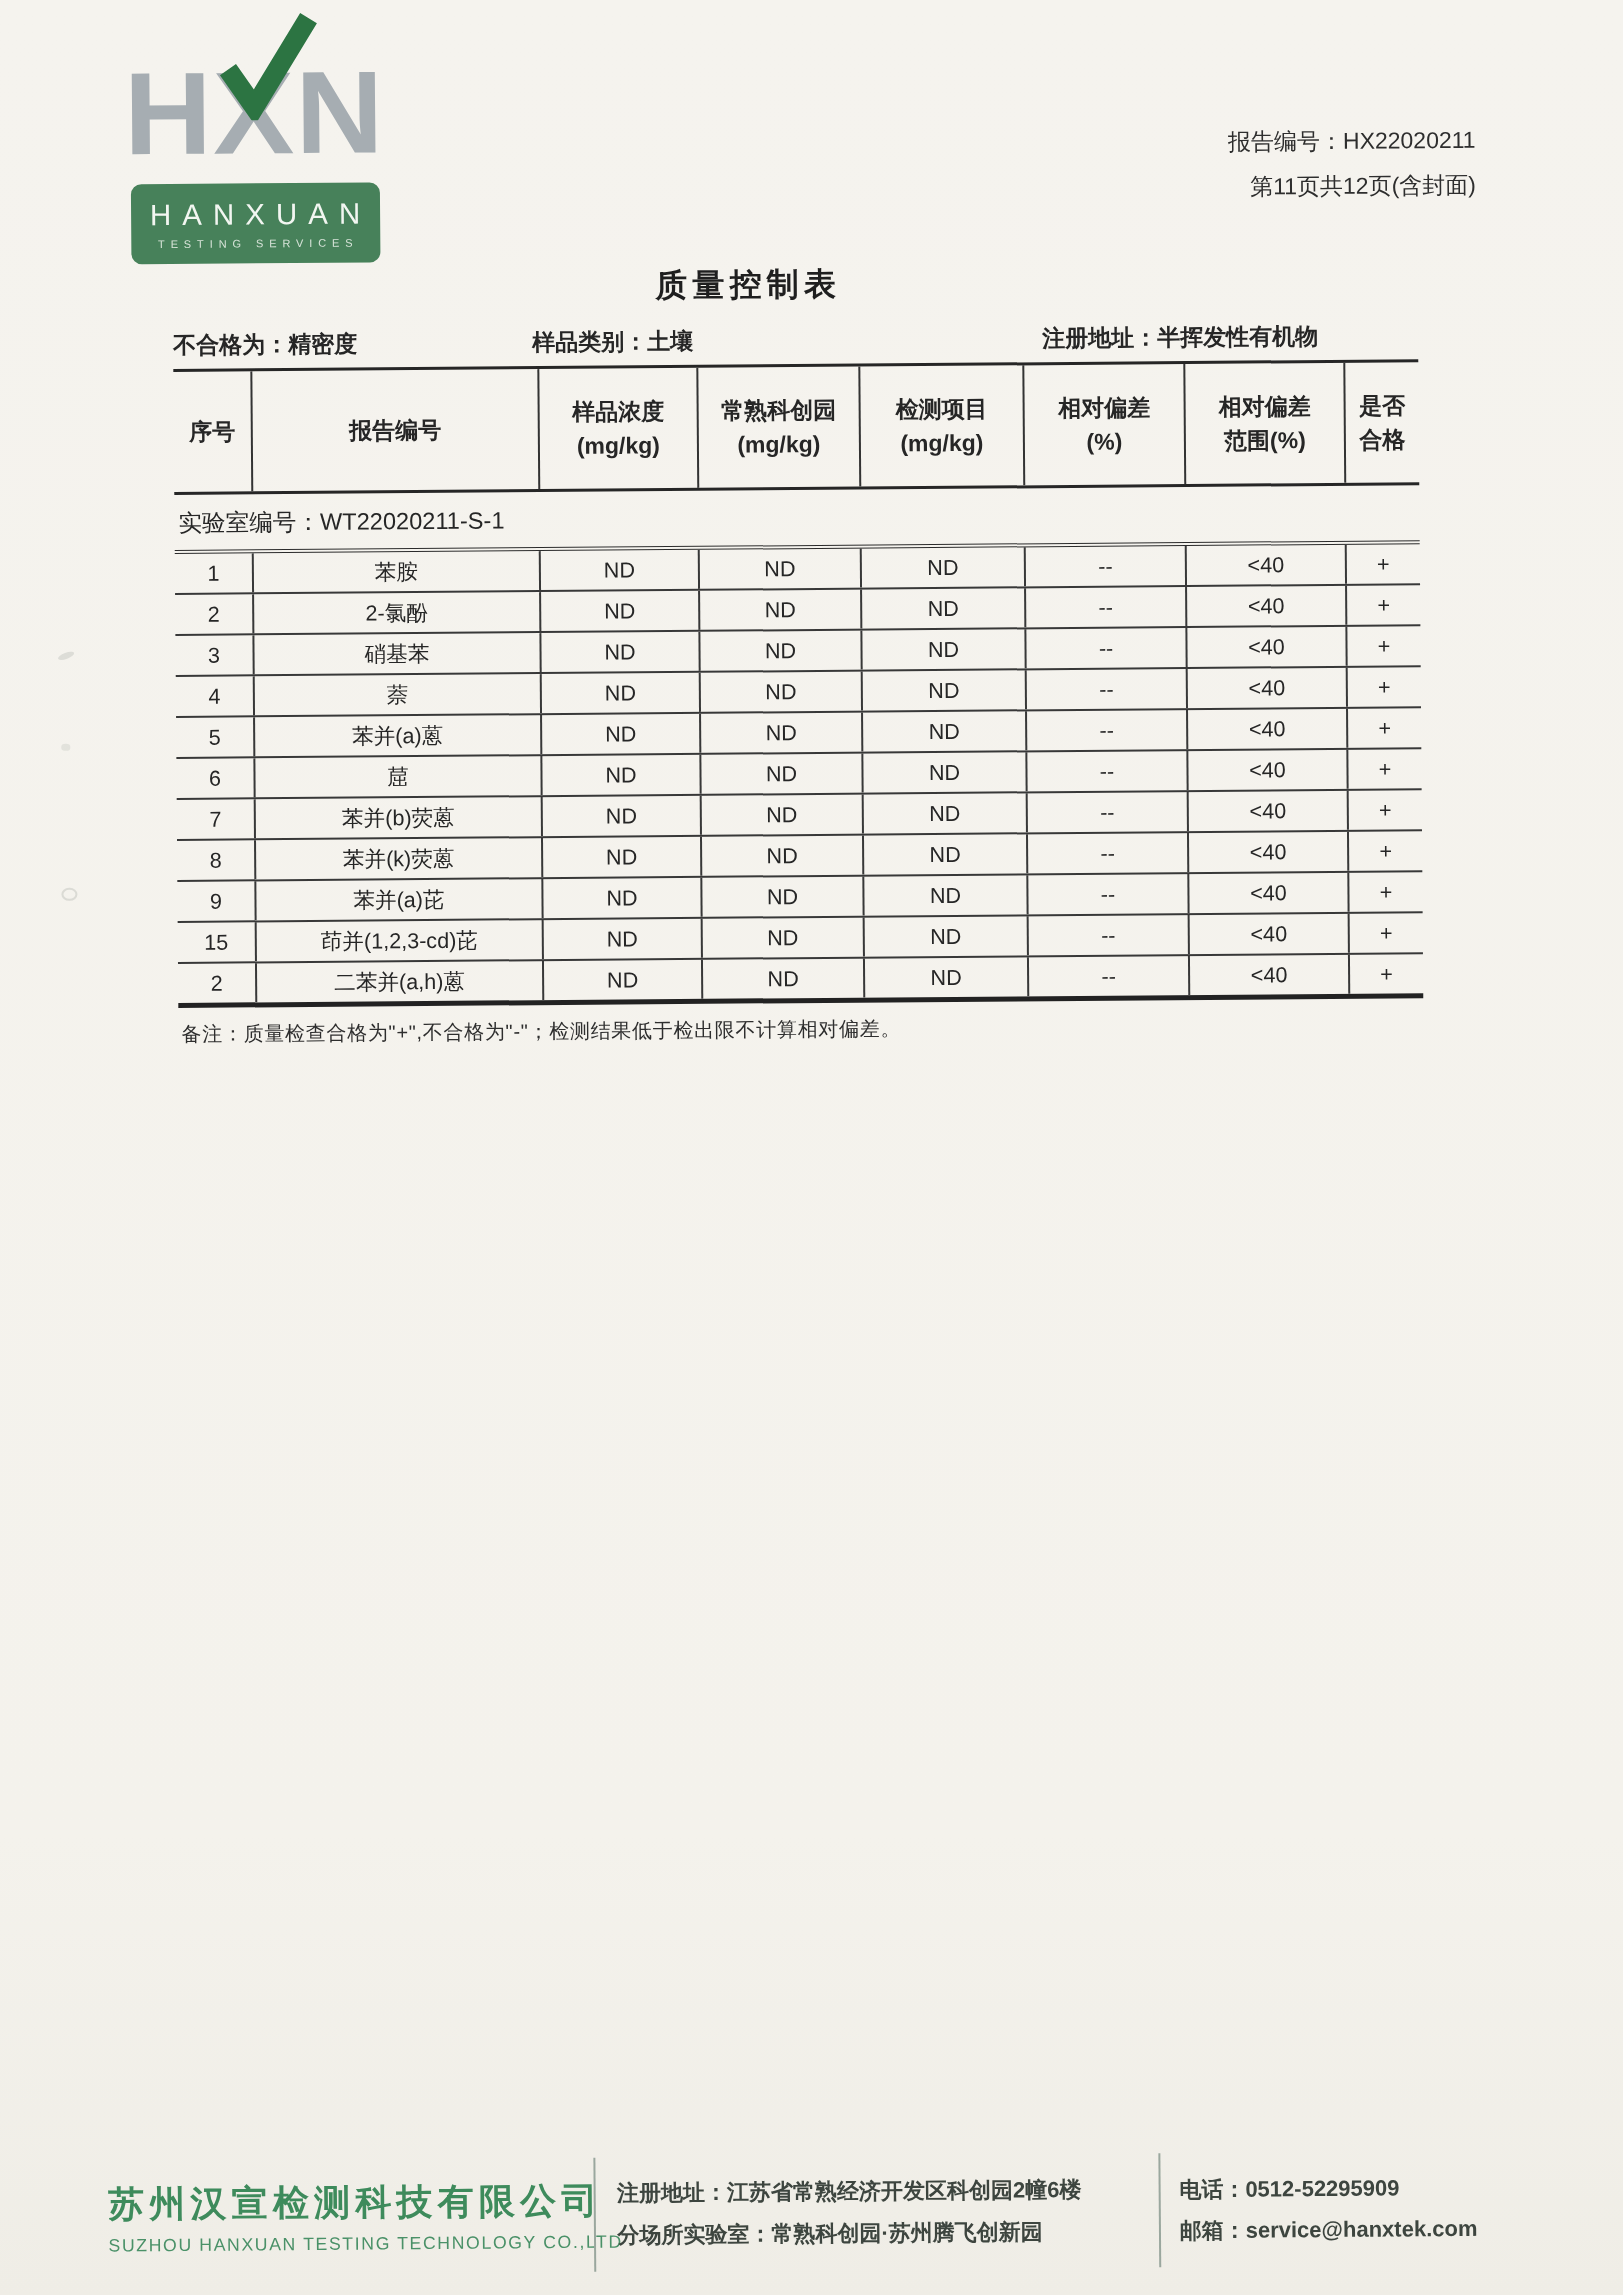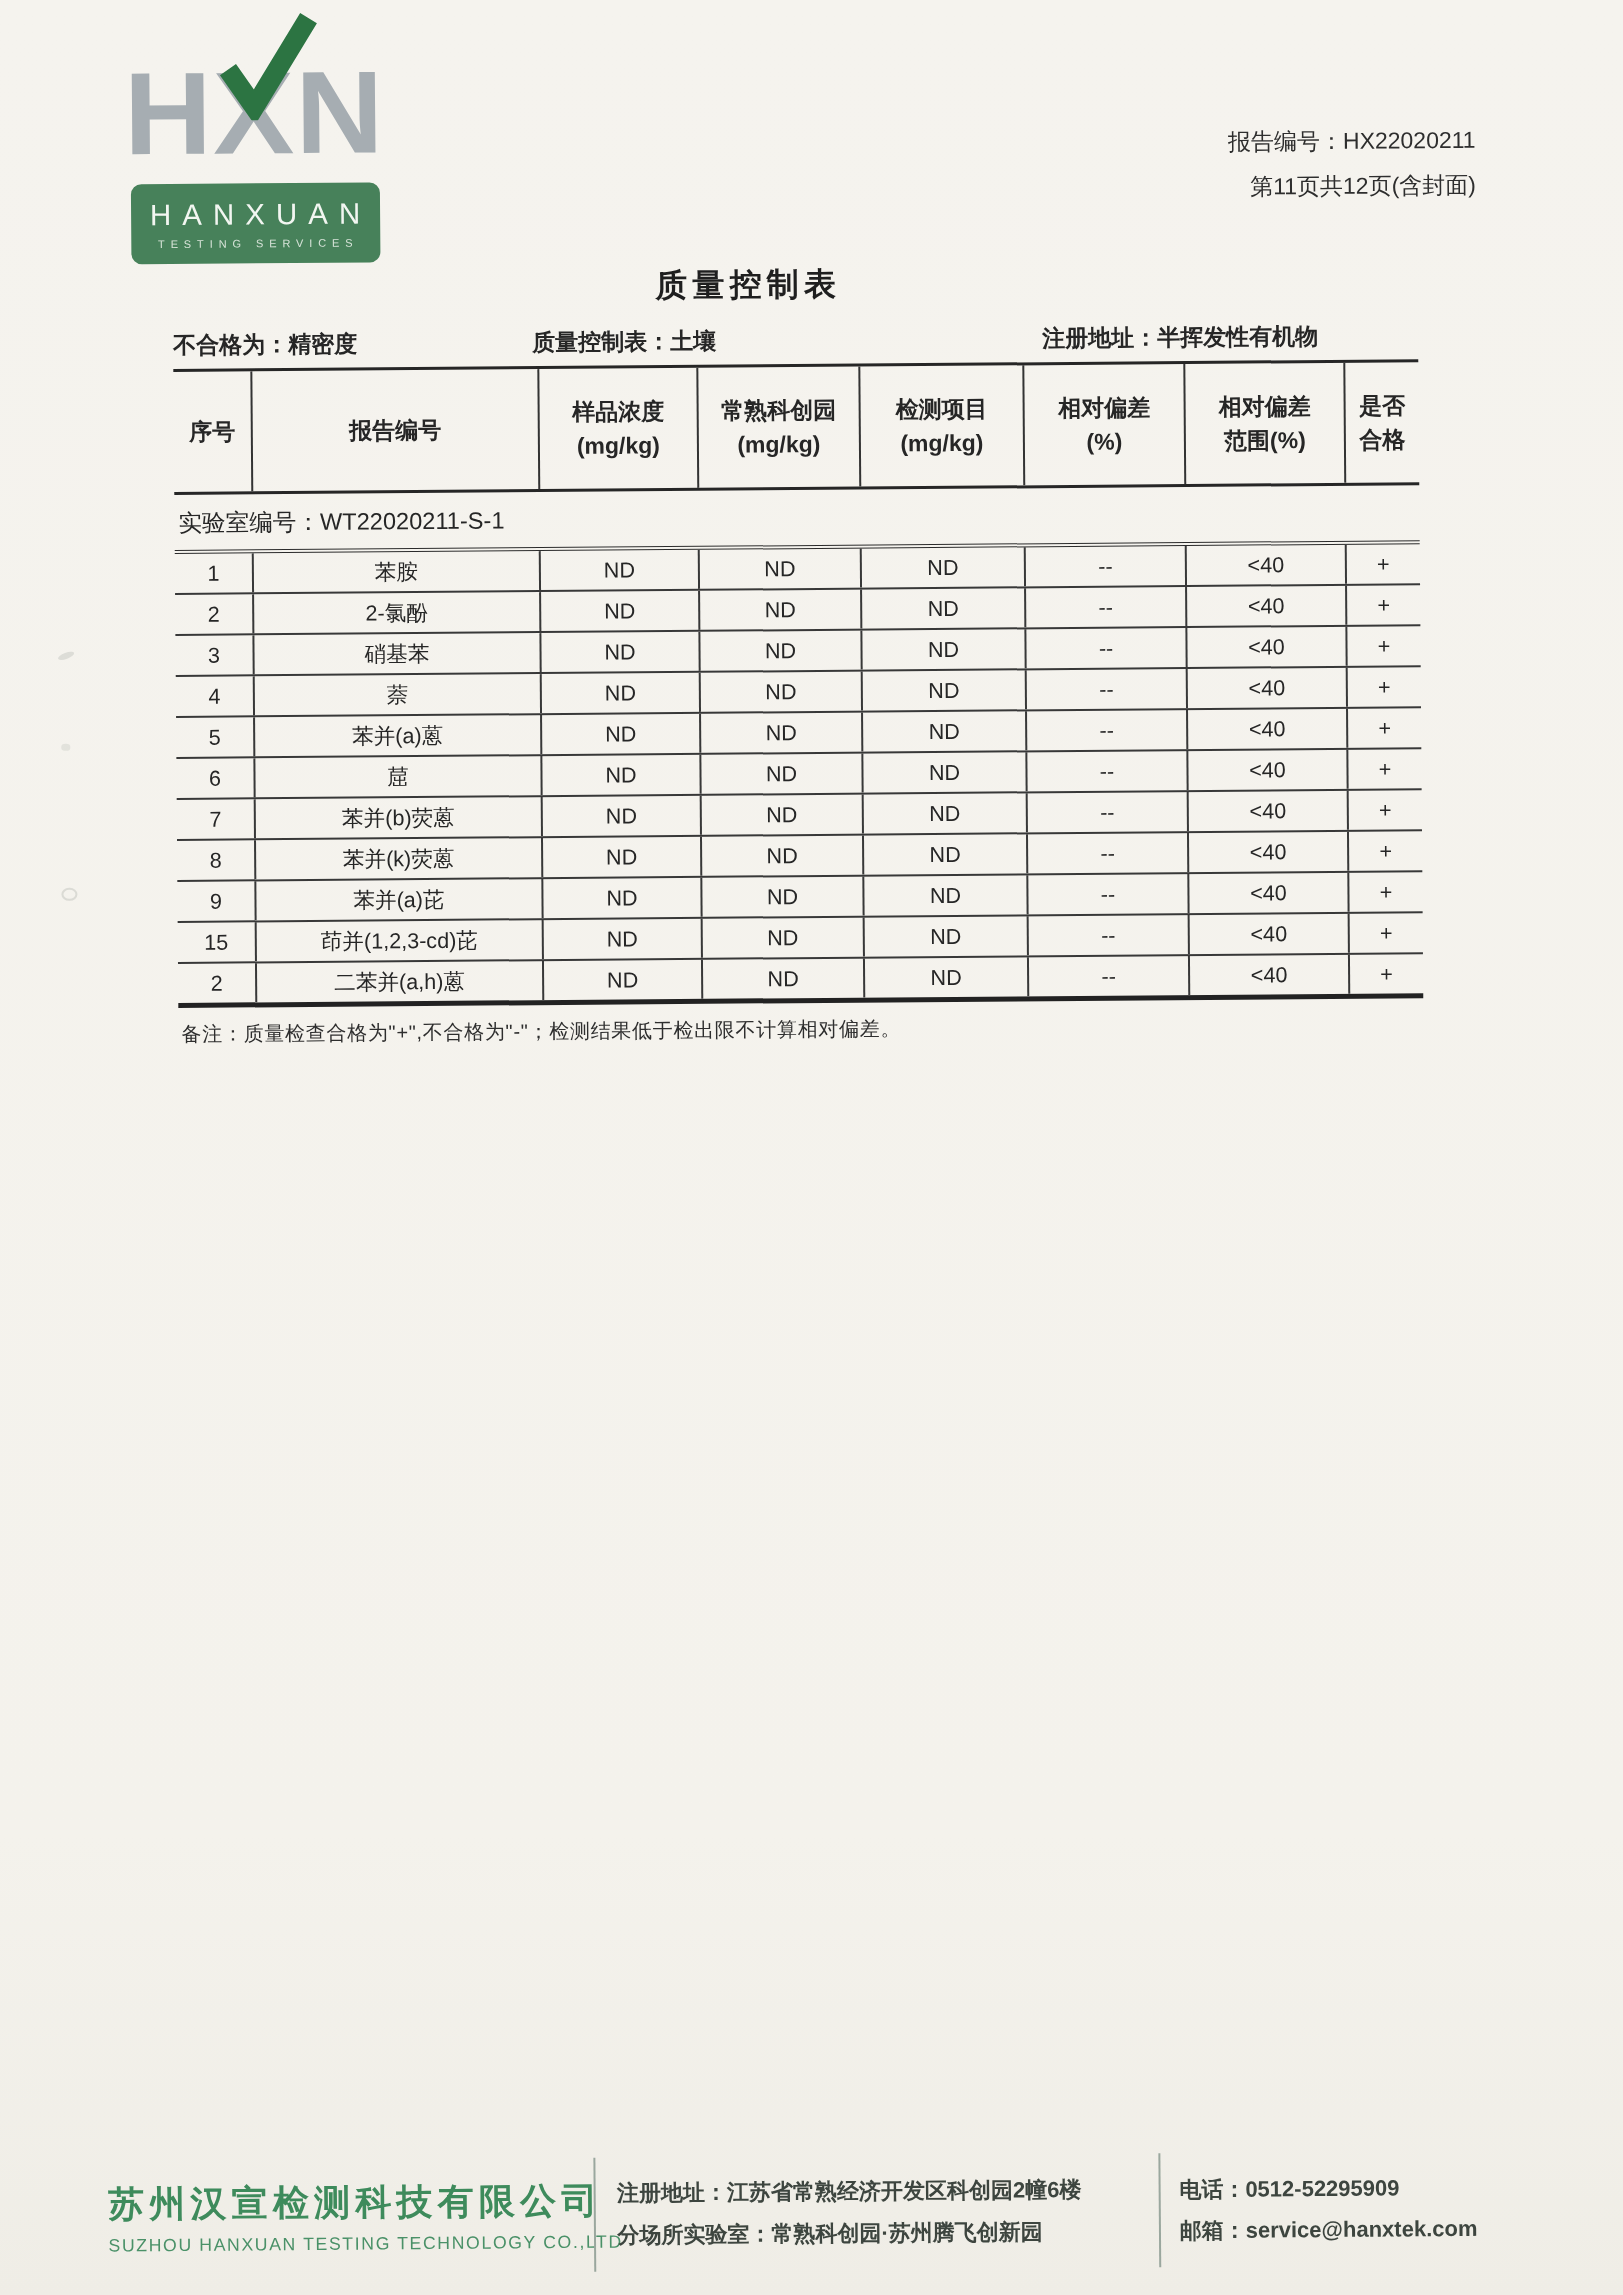--- a/index.html
+++ b/index.html
@@ -128,21 +128,21 @@
 
     <div class="report-info">
       <div>报告编号：HX22020211</div>
       <div>第11页共12页(含封面)</div>
     </div>
 
     <div class="doc-title">质量控制表</div>
 
     <div class="meta-row">
       <span class="meta-qc"><span>不合格为：</span><span>精密度</span></span>
-      <span class="meta-sample"><span>质量控制表：</span><span>土壤</span></span>
+      <span class="meta-sample"><span>样品类别：</span><span>土壤</span></span>
       <span class="meta-item"><span>注册地址：</span><span>半挥发性有机物</span></span>
     </div>
 
     <div class="qc-table">
       <div class="t-header">
 
           <div class="th">
             <div>序号</div>
 
           </div>

